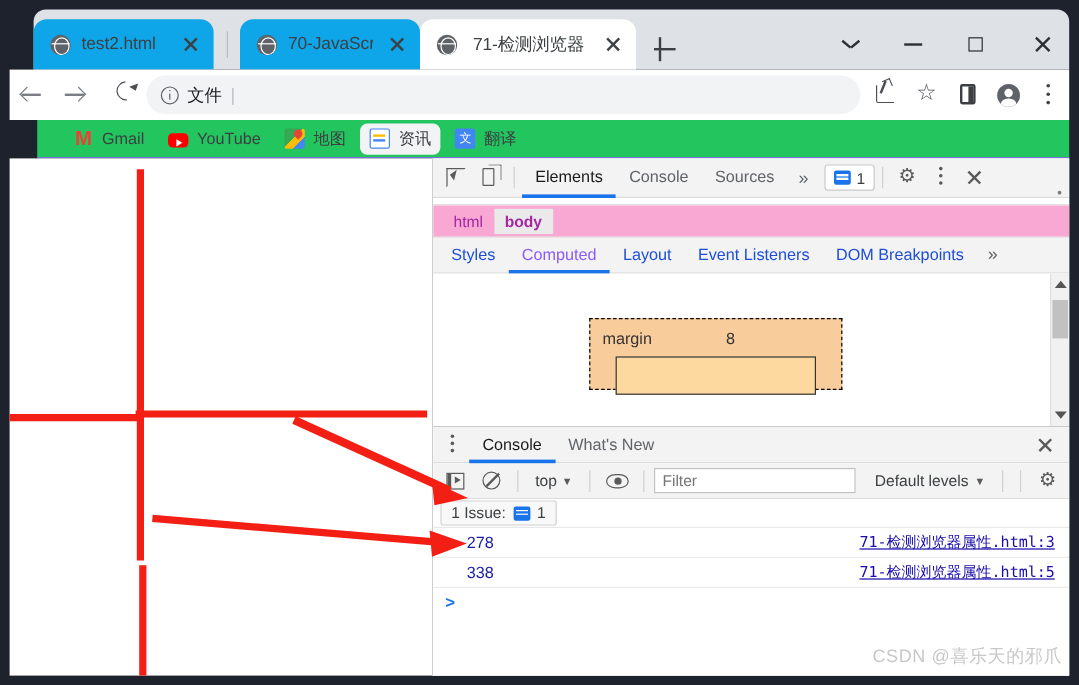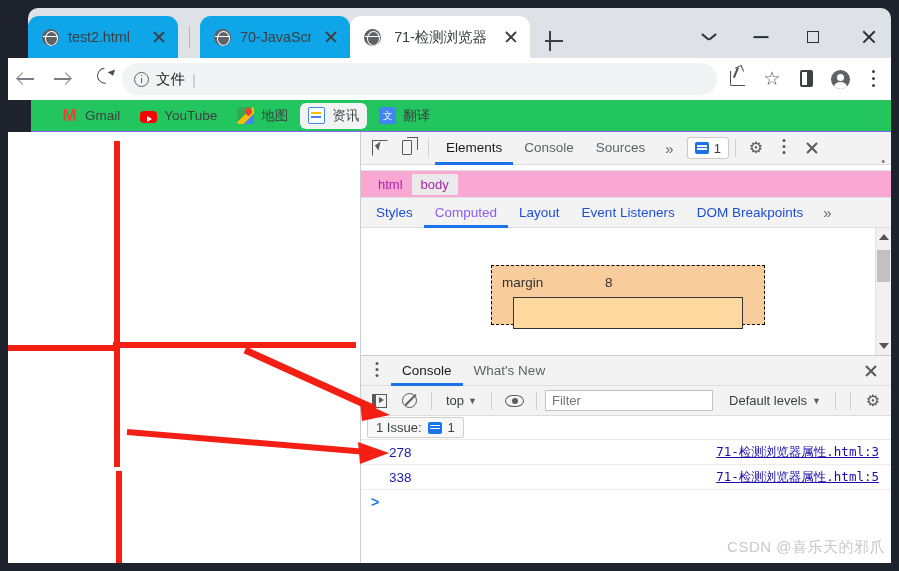--- a/index.html
+++ b/index.html
@@ -311,21 +311,21 @@
     height: 6px; flex: 0 0 auto; background: #fff; border-bottom: 1px solid #e0e0e0; position: relative;
   }
   .dt-cut::after {
     content: "•"; position: absolute; right: 6px; top: -10px; font-size: 11px; color: #777;
   }
   .dt-breadcrumb {
     height: 27px; flex: 0 0 auto; background: #f9a8d4; border-bottom: 1px solid #e0e0e0;
     display: flex; align-items: center; padding-left: 8px; gap: 0; font-size: 13px;
   }
   .crumb { padding: 3px 9px; color: #a626a4; }
-  .crumb.sel { background: #eaeaea; }
+  .crumb.sel { background: #eaeaea; font-weight: bold; }
 
   .dt-subtabs {
     height: 30px; flex: 0 0 auto; background: #f3f3f3; border-bottom: 1px solid #dcdcdc;
     display: flex; align-items: center; padding-left: 4px;
   }
   .dt-subtab {
     height: 29px; line-height: 29px; padding: 0 11px; font-size: 13.5px; color: #1d4ed8;
     position: relative; flex: 0 0 auto; white-space: nowrap;
   }
   .dt-subtab.active { color: #8b5cf6; }
@@ -334,21 +334,21 @@
   }
 
   .dt-computed {
     flex: 1 1 auto; background: #fff; position: relative; overflow: hidden;
     display: flex;
   }
   .boxmodel-wrap {
     flex: 1 1 auto; position: relative;
   }
   .margin-box {
-    position: absolute; left: 130px; top: 37px; width: 274px; height: 60px;
+    position: absolute; left: 130px; top: 37px; width: 211px; height: 60px;
     background: #f9cc9c; border: 1px dashed #000;
   }
   .margin-lbl { position: absolute; left: 10px; top: 9px; font-size: 13.5px; color: #333; }
   .margin-val { position: absolute; left: 113px; top: 9px; font-size: 13.5px; color: #333; }
   .border-box {
     position: absolute; left: 21px; top: 31px; right: 21px; bottom: -5px;
     background: #fdd9a0; border: 1px solid #333;
   }
   .dt-scroll {
     width: 16px; flex: 0 0 auto; background: #f1f1f1; border-left: 1px solid #e0e0e0;

